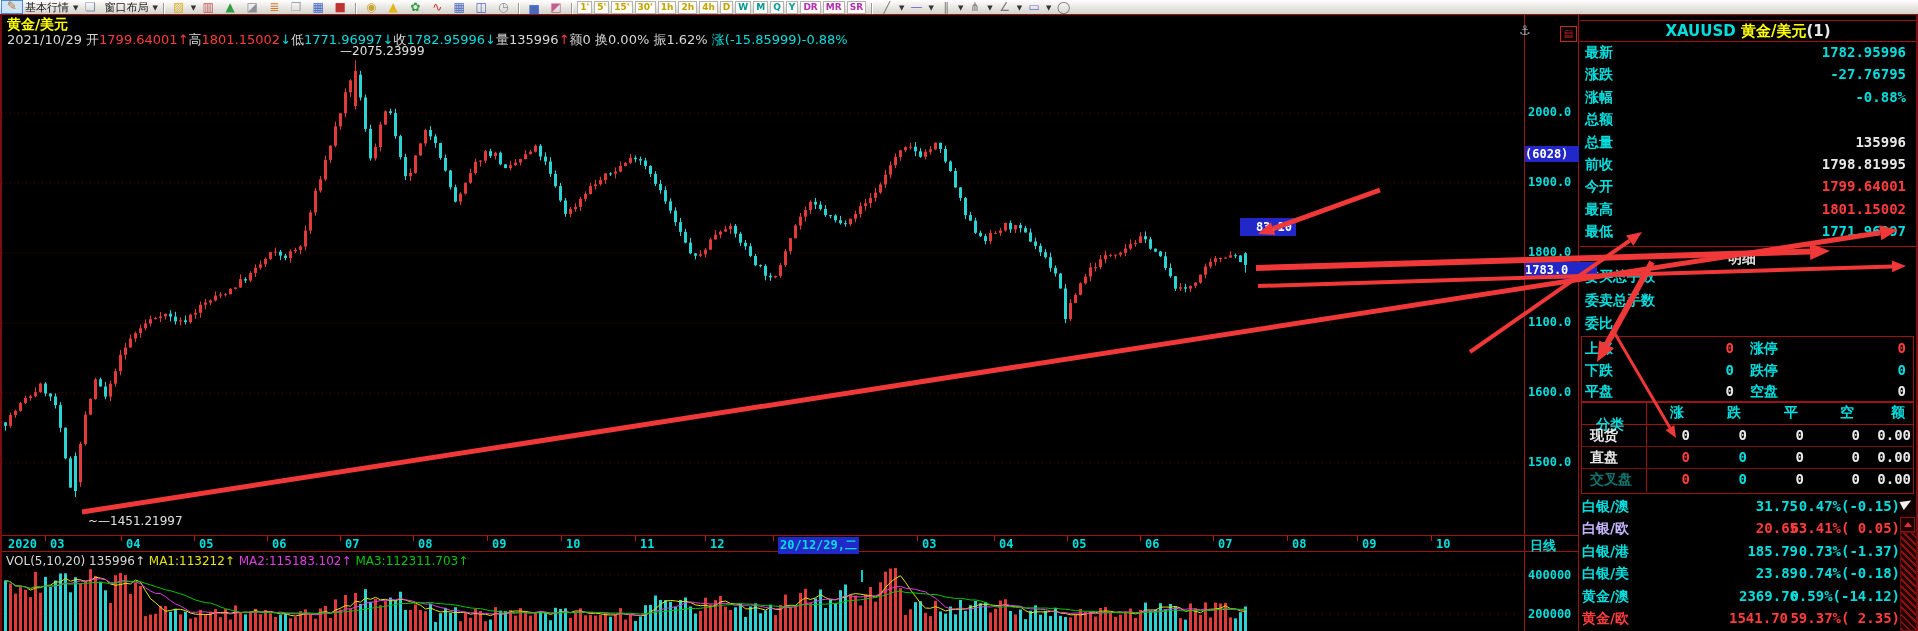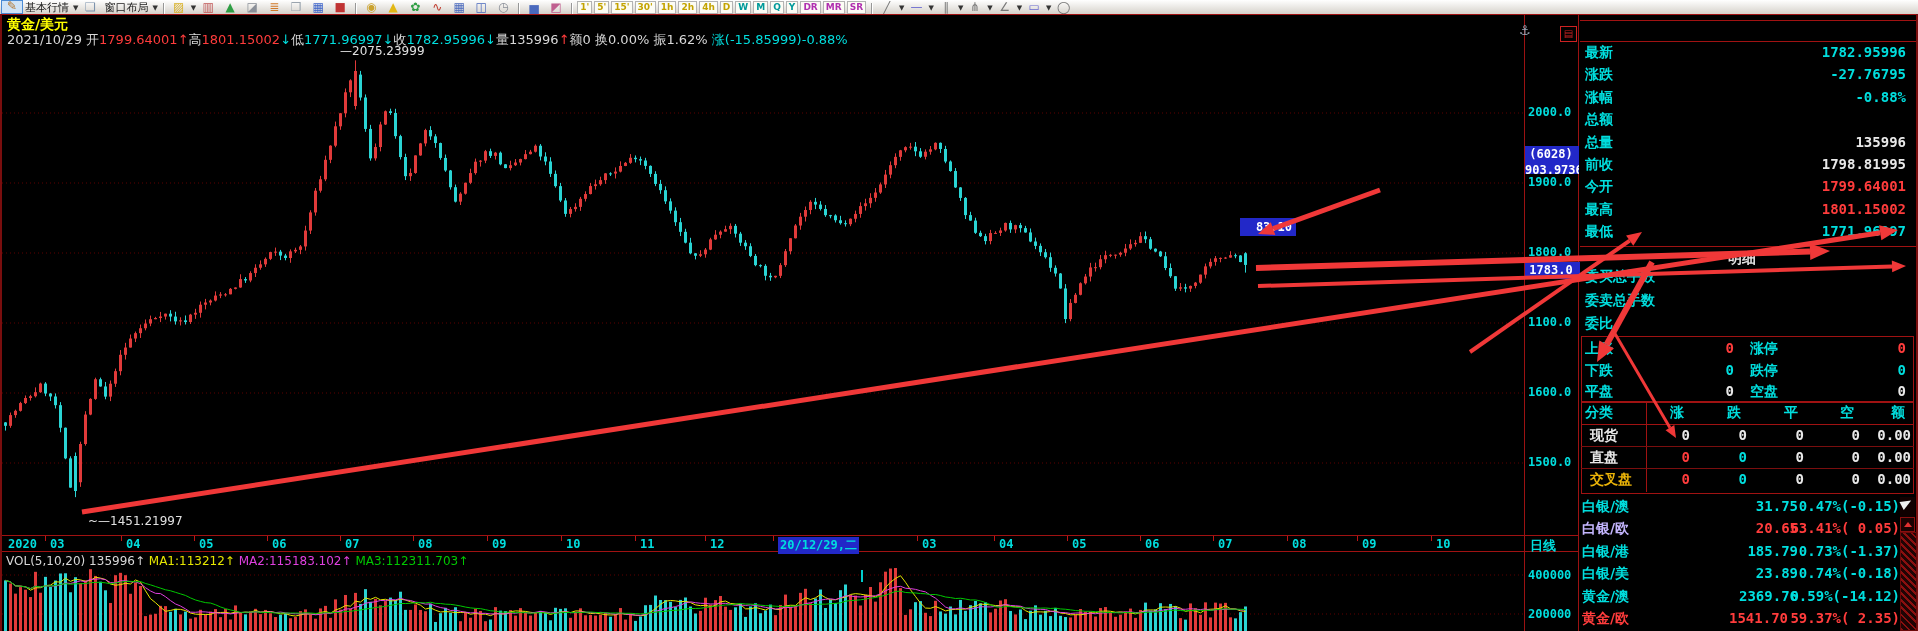--- a/index.html
+++ b/index.html
@@ -896,25 +896,25 @@
       <polyline points="5.5,580.3928200569935 10.5,581.9443395070266 15.5,585.8357797549106 20.5,586.1487434420269 25.5,586.8628360183909 30.5,588.5611777095279 35.5,586.1694259352183 40.5,586.9901989382925 45.5,585.8639127952564 50.5,585.9789143028669 55.5,585.4814970594069 60.5,584.4821808532191 65.5,583.6212989934004 70.5,584.2401518481784 75.5,583.7696442387377 80.5,583.7396061906475 85.5,583.5471440330148 90.5,582.7483479121906 95.5,582.3901461816736 100.5,582.3553515380947 105.5,582.8505596000701 110.5,583.8238718676614 115.5,582.9023622429231 120.5,582.1894957372685 125.5,581.4619671883527 130.5,581.2979104271159 135.5,581.8491360383574 140.5,581.5095488601597 145.5,583.4721906779101 150.5,584.8531303467229 155.5,586.5172338195378 160.5,588.1355133801117 165.5,589.7771416436648 170.5,590.750427820487 175.5,592.3302748570335 180.5,593.887927244266 185.5,595.4425678690313 190.5,597.9173059233697 195.5,599.987505254813 200.5,601.392967857921 205.5,602.6165760549135 210.5,603.0480032362742 215.5,604.7448320610565 220.5,606.9607201999868 225.5,608.6547671398963 230.5,609.9420375593356 235.5,611.0715321615804 240.5,612.3793174632592 245.5,612.2914230196038 250.5,612.1219463682501 255.5,611.8731998517178 260.5,612.2874289227766 265.5,612.4779034573003 270.5,612.5532766401302 275.5,612.9660134987789 280.5,612.9762251703651 285.5,613.0663663962623 290.5,613.0463389731594 295.5,613.0304587784922 300.5,613.0958788635908 305.5,612.8272529942915 310.5,612.9958199290559 315.5,613.4730424741283 320.5,613.0375286382623 325.5,612.8786569813965 330.5,612.7939976727939 335.5,612.4908098969142 340.5,612.3670347363222 345.5,611.3987110754009 350.5,611.2843017105712 355.5,610.4879364805529 360.5,609.9753269875888 365.5,608.9367309474503 370.5,608.3636156698224 375.5,607.4568317676428 380.5,606.9907271684613 385.5,606.3790033458615 390.5,605.3469857549411 395.5,604.4859981602174 400.5,603.5153743075323 405.5,603.5393309792853 410.5,603.2864245122531 415.5,602.5762933091144 420.5,602.6505259811762 425.5,602.9183177942759 430.5,602.210485302098 435.5,603.3401619483717 440.5,603.5176626394968 445.5,604.1598099471187 450.5,604.3551374041941 455.5,605.0729811973986 460.5,605.9393176134442 465.5,607.0895425747265 470.5,607.8851447474211 475.5,608.3753335155546 480.5,608.6583677141462 485.5,609.6623559337692 490.5,610.7573022252997 495.5,611.1232762815896 500.5,612.0692292664083 505.5,612.1305084615713 510.5,612.1386222897563 515.5,612.6940907256096 520.5,612.6047731892322 525.5,612.6517116279458 530.5,613.2455303575844 535.5,612.7999542985926 540.5,612.686144591542 545.5,612.9129943840089 550.5,613.2839906036388 555.5,613.3115731714643 560.5,612.6961682998226 565.5,612.5042049730546 570.5,612.508907402691 575.5,612.6577674133587 580.5,612.5241779232165 585.5,612.2276523480541 590.5,612.0026271335082 595.5,612.4233544773888 600.5,612.6283511783113 605.5,612.7209135909798 610.5,613.0543822323671 615.5,612.9887008678052 620.5,612.9849104304449 625.5,613.355358282919 630.5,613.2538577457308 635.5,613.6460424580728 640.5,613.9241549016442 645.5,613.5673633618047 650.5,612.7984532658011 655.5,612.1848032046807 660.5,611.7391063886578 665.5,611.3274934638291 670.5,610.5265124858706 675.5,610.2950911825872 680.5,609.8749702274101 685.5,608.9857726387214 690.5,608.5604938614764 695.5,608.4570838881657 700.5,608.2666201941669 705.5,607.5044147542678 710.5,606.8985013397644 715.5,606.1919870469253 720.5,605.589855986205 725.5,604.9451886588591 730.5,604.764392444829 735.5,604.0856003557798 740.5,603.4371222819202 745.5,604.0205129160546 750.5,604.0974818605464 755.5,604.485715610208 760.5,605.1479720458389 765.5,605.665388380154 770.5,605.8066287433728 775.5,606.2099196294788 780.5,606.4616357414285 785.5,606.3168191503268 790.5,606.3377001510933 795.5,605.9486643100856 800.5,605.046252004616 805.5,604.6014069434256 810.5,604.5310648076236 815.5,604.4452852240996 820.5,604.1207703008083 825.5,604.1885875380831 830.5,603.6816349103349 835.5,603.4627991838846 840.5,602.7973988419399 845.5,601.1772408815799 850.5,600.6041363518685 855.5,600.2199184820056 860.5,599.8338297677925 865.5,599.046740301419 870.5,598.1657635788666 875.5,597.4908959266962 880.5,596.357491217088 885.5,595.2114672556869 890.5,593.2916584201623 895.5,591.4073363069444 900.5,591.1713219407945 905.5,592.4778705676086 910.5,592.7814920587465 915.5,592.9695148726926 920.5,593.5482917368645 925.5,593.7857239937409 930.5,594.6014478346566 935.5,594.494322306104 940.5,595.557141232118 945.5,597.0127749671228 950.5,597.5901759641245 955.5,598.5291140165879 960.5,598.2491825419478 965.5,599.0528190116631 970.5,599.9632897562115 975.5,599.9298532483633 980.5,600.9811973304255 985.5,602.514539618988 990.5,604.7098873832729 995.5,606.7463663885603 1000.5,607.3652918299194 1005.5,606.57997802319 1010.5,606.6632364660036 1015.5,607.27638101466 1020.5,607.6960944913328 1025.5,608.0113202448003 1030.5,607.7431024325546 1035.5,607.9706899476238 1040.5,608.131241922034 1045.5,607.9901869635563 1050.5,608.46738138902 1055.5,608.1419506685343 1060.5,608.9357681781054 1065.5,609.2484537999611 1070.5,609.8615725316573 1075.5,610.558732519811 1080.5,610.8438177372794 1085.5,611.3063439097721 1090.5,611.2664359295741 1095.5,611.6563493086026 1100.5,612.0329308770131 1105.5,612.4247255800292 1110.5,612.5208130195737 1115.5,612.6374825891107 1120.5,612.8946251144632 1125.5,612.5175789138302 1130.5,612.4113461978734 1135.5,613.0358911420917 1140.5,612.8000409299042 1145.5,612.3913981542689 1150.5,612.1228708641371 1155.5,612.2020427387906 1160.5,611.5715305885999 1165.5,611.1761690691113 1170.5,610.4999338126975 1175.5,610.0668453542982 1180.5,610.5230248788605 1185.5,610.9246555490652 1190.5,610.5136110594264 1195.5,610.0952126881573 1200.5,610.4300075962907 1205.5,610.1939756188076 1210.5,610.4214916139608 1215.5,609.7139092573198 1220.5,609.1590020501753 1225.5,608.7233559593093 1230.5,609.1611037837807 1235.5,609.1874703501817 1240.5,609.299247696437 1245.5,609.4923154993915 " fill="none" stroke="#00c800" stroke-width="1"></polyline>
     </svg>
 
   <div id="symbol-title">黄金/美元</div>
   <div id="info-line"><span style="color: rgb(216, 216, 216);">2021/10/29  </span><span style="color: rgb(216, 216, 216);">开</span><span style="color: rgb(255, 60, 60);">1799.64001</span><span style="color: rgb(255, 60, 60);">↑</span><span style="color: rgb(216, 216, 216);">高</span><span style="color: rgb(255, 60, 60);">1801.15002</span><span style="color: rgb(0, 222, 222);">↓</span><span style="color: rgb(216, 216, 216);">低</span><span style="color: rgb(0, 222, 222);">1771.96997</span><span style="color: rgb(0, 222, 222);">↓</span><span style="color: rgb(216, 216, 216);">收</span><span style="color: rgb(0, 222, 222);">1782.95996</span><span style="color: rgb(0, 222, 222);">↓</span><span style="color: rgb(216, 216, 216);">量</span><span style="color: rgb(216, 216, 216);">135996</span><span style="color: rgb(255, 60, 60);">↑</span><span style="color: rgb(216, 216, 216);">额</span><span style="color: rgb(216, 216, 216);">0 </span><span style="color: rgb(216, 216, 216);">换</span><span style="color: rgb(216, 216, 216);">0.00% </span><span style="color: rgb(216, 216, 216);">振</span><span style="color: rgb(216, 216, 216);">1.62% </span><span style="color: rgb(0, 222, 222);">涨(-15.85999)-0.88%</span></div>
 
   <div class="pxlabel" style="left:340px;top:44px;">—2075.23999</div>
   <div class="pxlabel" style="left:88px;top:514px;">~—1451.21997</div>
 
   <div class="tag-blue" style="left:1240px;top:218px;width:52px;height:18px;line-height:18px;text-align:right;padding-right:4px;">83.10</div>
-  <div class="tag-blue" style="left:1525px;top:146px;width:52px;height:28px;text-align:center;padding-right:2px;">
+  <div class="tag-blue" style="left:1525px;top:146px;width:52px;height:16px;text-align:left;padding-right:2px;">
     <div style="height:16px;line-height:16px;">(6028)</div>
     <div style="height:16px;line-height:16px;">903.9736</div>
   </div>
-  <div class="tag-blue" style="left:1525px;top:262px;width:52px;height:17px;line-height:17px;text-align:center;padding-right:3px;">1783.0</div>
+  <div class="tag-blue" style="left:1525px;top:262px;width:52px;height:17px;line-height:17px;text-align:left;padding-right:20px;">1783.0</div>
 
   <div id="y-axis-layer">
       <div class="ylab" style="top: 105px;">2000.0</div>
       <div class="ylab" style="top: 175px;">1900.0</div>
       <div class="ylab" style="top: 245px;">1800.0</div>
       <div class="ylab" style="top: 315px;">1100.0</div>
       <div class="ylab" style="top: 385px;">1600.0</div>
       <div class="ylab" style="top: 455px;">1500.0</div>
       <div class="ylab" style="top: 568px;">400000</div>
       <div class="ylab" style="top: 607px;">200000</div>
@@ -970,20 +970,23 @@
   <div class="vl" style="left:1578px;top:14px;height:617px;"></div>
   <div class="vl" style="left:1916px;top:14px;height:617px;width:2px;background:#7a0e0e;"></div>
 
   <div class="corner-ico" style="left:1519px;top:24px;color:#9aa8b8;">⚓</div>
   <div class="corner-ico" style="left:1560px;top:26px;width:15px;height:14px;border:1px solid #cc2222;color:#cc2222;font-size:10px;text-align:center;line-height:13px;">▤</div>
 
   <div class="vl" style="left:861px;top:570px;height:12px;width:2px;background:#00cccc;"></div>
 
   <div id="sidebar">
     <div class="sb-line" style="top:6px;"></div>
+    <div id="sb-title">
+      <span class="c-c">XAUUSD</span><span style="color:#ffff00;"> 黄金/美元</span><span class="c-w">(1)</span>
+    </div>
     <div class="sb-line" style="top:27px;"></div>
     <div id="sb-fields">
         <div class="sb-row" style="top: 30px;">
           <span class="sb-lab">最新</span>
           <span class="sb-val c-c">1782.95996</span>
         </div>
         <div class="sb-row" style="top: 52.4px;">
           <span class="sb-lab">涨跌</span>
           <span class="sb-val c-c">-27.76795</span>
         </div>
@@ -1048,21 +1051,21 @@
           <span class="sb-val mono c-w" style="right: 182px;">0</span>
           <span class="sb-lab" style="left: 170px;">空盘</span>
           <span class="sb-val mono c-w">0</span>
         </div>
       </div>
     <div class="sb-box" style="top:388px;height:90px;"></div>
     <div class="vl" style="left:66px;top:388px;height:90px;background:#a01212;"></div>
     <div class="sb-line" style="top:410px;left:1px;width:333px;"></div>
     <div id="sb-table">
         <div class="sb-row" style="top: 390px;">
-          <span class="sb-lab" style="left: 5px;">分类</span>
+          <span class="sb-lab" style="left: 16px; margin-top: 12px;">分类</span>
           <span class="sb-val c-c" style="right: 232px;">涨</span>
           <span class="sb-val c-c" style="right: 175px;">跌</span>
           <span class="sb-val c-c" style="right: 118px;">平</span>
           <span class="sb-val c-c" style="right: 62px;">空</span>
           <span class="sb-val c-c" style="right: 11px;">额</span>
         </div>
         <div class="sb-row" style="top: 413px;">
           <span class="sb-lab c-w" style="left: 10px; color: rgb(232, 232, 232);">现货</span>
           <span class="sb-val mono c-w" style="right: 226px;">0</span>
           <span class="sb-val mono c-w" style="right: 169px;">0</span>
@@ -1073,21 +1076,21 @@
         <div class="sb-row" style="top: 435px;">
           <span class="sb-lab c-w" style="left: 10px; color: rgb(232, 232, 232);">直盘</span>
           <span class="sb-val mono c-r" style="right: 226px;">0</span>
           <span class="sb-val mono c-c" style="right: 169px;">0</span>
           <span class="sb-val mono c-w" style="right: 112px;">0</span>
           <span class="sb-val mono c-w" style="right: 56px;">0</span>
           <span class="sb-val mono c-w" style="right: 5px;">0.00</span>
         </div>
         <div class="sb-line" style="top: 432px; left: 1px; width: 333px; background: rgb(122, 14, 14);"></div>
         <div class="sb-row" style="top: 457px;">
-          <span class="sb-lab c-w" style="left: 10px; color: #eab308;">交叉盘</span>
+          <span class="sb-lab c-w" style="left: 10px; color: #0f766e;">交叉盘</span>
           <span class="sb-val mono c-r" style="right: 226px;">0</span>
           <span class="sb-val mono c-c" style="right: 169px;">0</span>
           <span class="sb-val mono c-w" style="right: 112px;">0</span>
           <span class="sb-val mono c-w" style="right: 56px;">0</span>
           <span class="sb-val mono c-w" style="right: 5px;">0.00</span>
         </div>
         <div class="sb-line" style="top: 454px; left: 1px; width: 333px; background: rgb(122, 14, 14);"></div>
       </div>
     <div id="sb-quotes">
         <div class="sb-row" style="top: 484px;">

